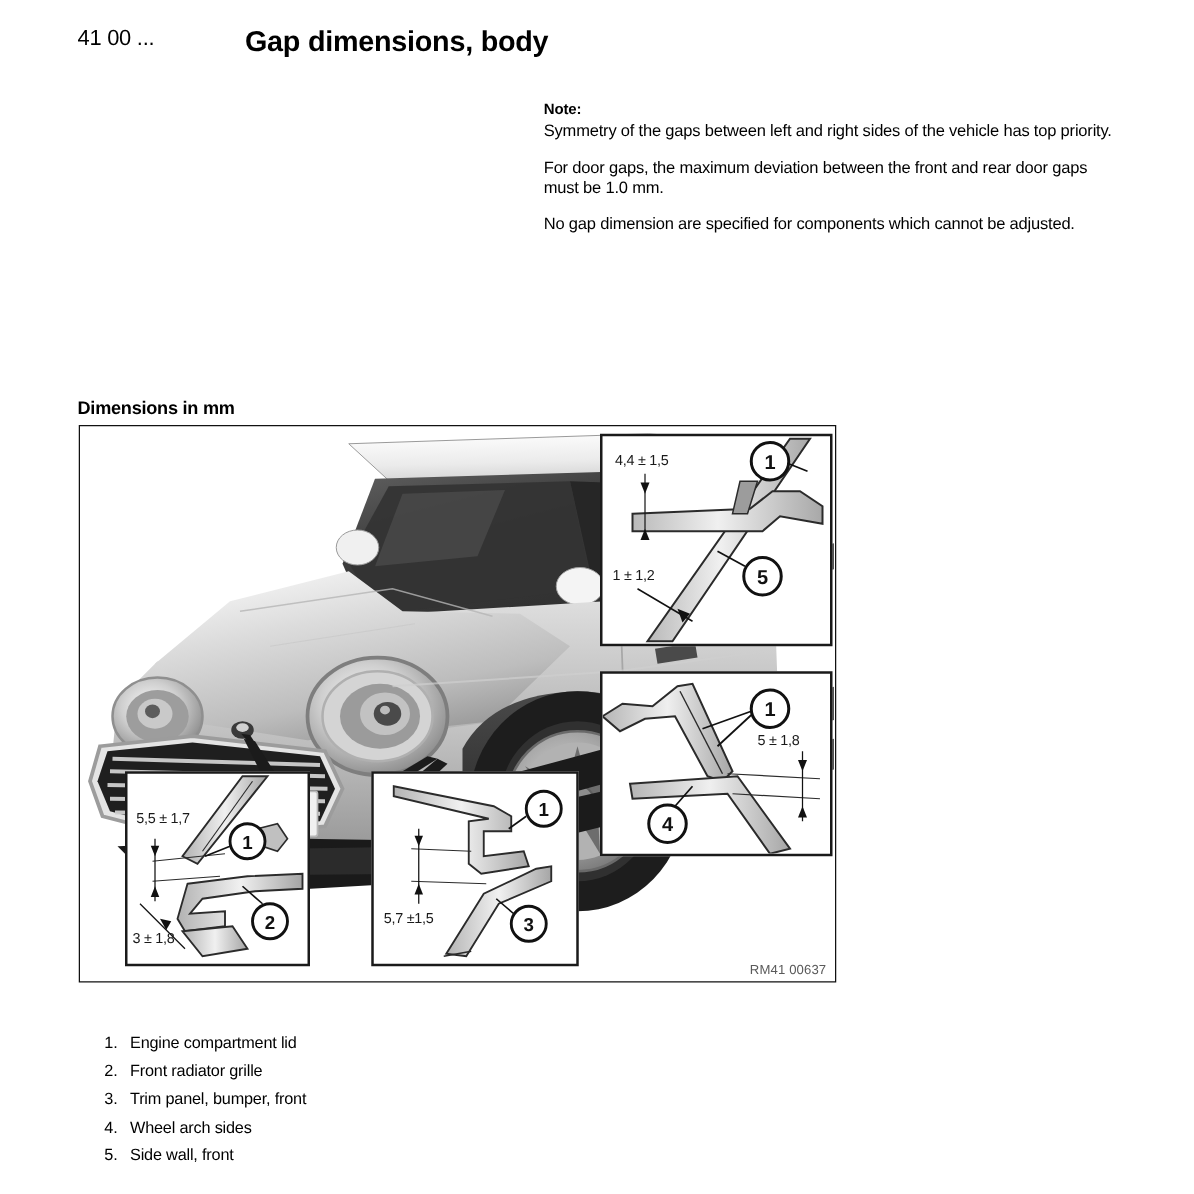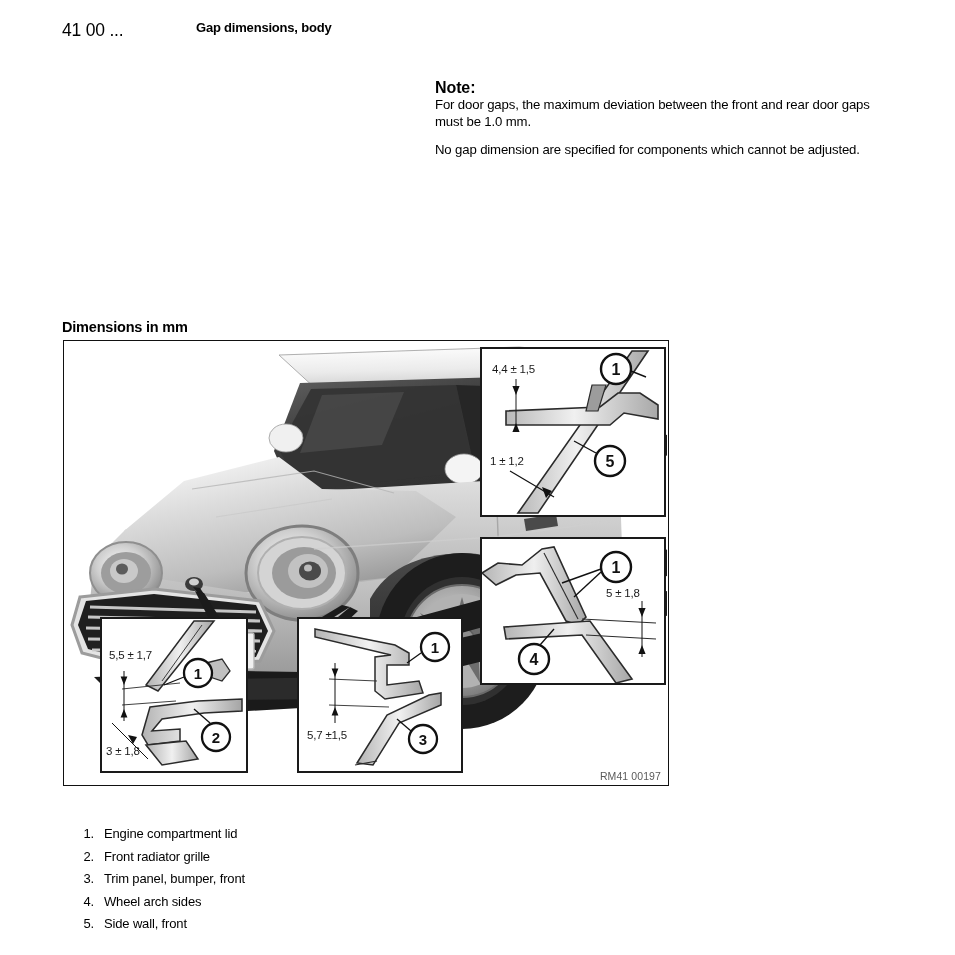--- a/index.html
+++ b/index.html
@@ -29,34 +29,34 @@
     left: 0;
     top: 0;
     font-size: 17.5px;
     font-weight: normal;
     letter-spacing: -0.2px;
   }
   #doc-header .title {
     position: absolute;
     left: 134px;
     top: 0;
-    font-size: 13px;
+    font-size: 23px;
     font-weight: bold;
     letter-spacing: -0.2px;
   }
 
   
   #note-block {
     position: absolute;
     left: 435px;
     top: 79px;
     width: 463px;
   }
   #note-block .note-label {
-    font-size: 16px;
+    font-size: 12px;
     font-weight: bold;
     line-height: 17px;
     margin: 0 0 1px 0;
     letter-spacing: -0.1px;
   }
   #note-block p.note-para {
     font-size: 13.2px;
     line-height: 16.6px;
     margin: 0 0 12px 0;
     letter-spacing: -0.15px;
@@ -148,20 +148,21 @@
 </head>
 <body>
 
 <div id="doc-header">
   <span class="code">41 00 ...</span>
   <span class="title">Gap dimensions, body</span>
 </div>
 
 <div id="note-block">
   <div class="note-label">Note:</div>
+  <p class="note-para">Symmetry of the gaps between left and right sides of the vehicle has top priority.</p>
   <p class="note-para">For door gaps, the maximum deviation between the front and rear door gaps must be 1.0 mm.</p>
   <p class="note-para">No gap dimension are specified for components which cannot be adjusted.</p>
 </div>
 
 <div id="figure-caption">Dimensions in mm</div>
 
 <div id="figure-frame">
 
   <div id="figure-inner">
     <svg id="figure-svg" width="603" height="443" viewBox="0 0 603 443">
@@ -457,21 +458,21 @@
       <text x="136" y="34" font-family="Liberation Sans, sans-serif" font-size="15" font-weight="bold" text-anchor="middle" fill="#111">1</text>
       <line x1="122" y1="34" x2="108" y2="44" stroke="#111" stroke-width="1.3"></line>
 
       <circle cx="124" cy="120" r="14" fill="#fff" stroke="#111" stroke-width="2.3"></circle>
       <text x="124" y="126" font-family="Liberation Sans, sans-serif" font-size="15" font-weight="bold" text-anchor="middle" fill="#111">3</text>
       <line x1="112" y1="112" x2="98" y2="100" stroke="#111" stroke-width="1.3"></line>
     </svg>
     <span class="dim-label" style="left:8px; top:110px;">5,7 ±1,5</span>
   </div>
 
-  <div id="figure-ref">RM41 00197</div>
+  <div id="figure-ref">RM41 00637</div>
 </div>
 
 <ol id="legend-list" style="list-style:none; margin:0; padding:0;">
   <li class="legend-row">
     <span class="legend-num">1.</span>
     <span class="legend-text">Engine compartment lid</span>
   </li>
   <li class="legend-row">
     <span class="legend-num">2.</span>
     <span class="legend-text">Front radiator grille</span>

